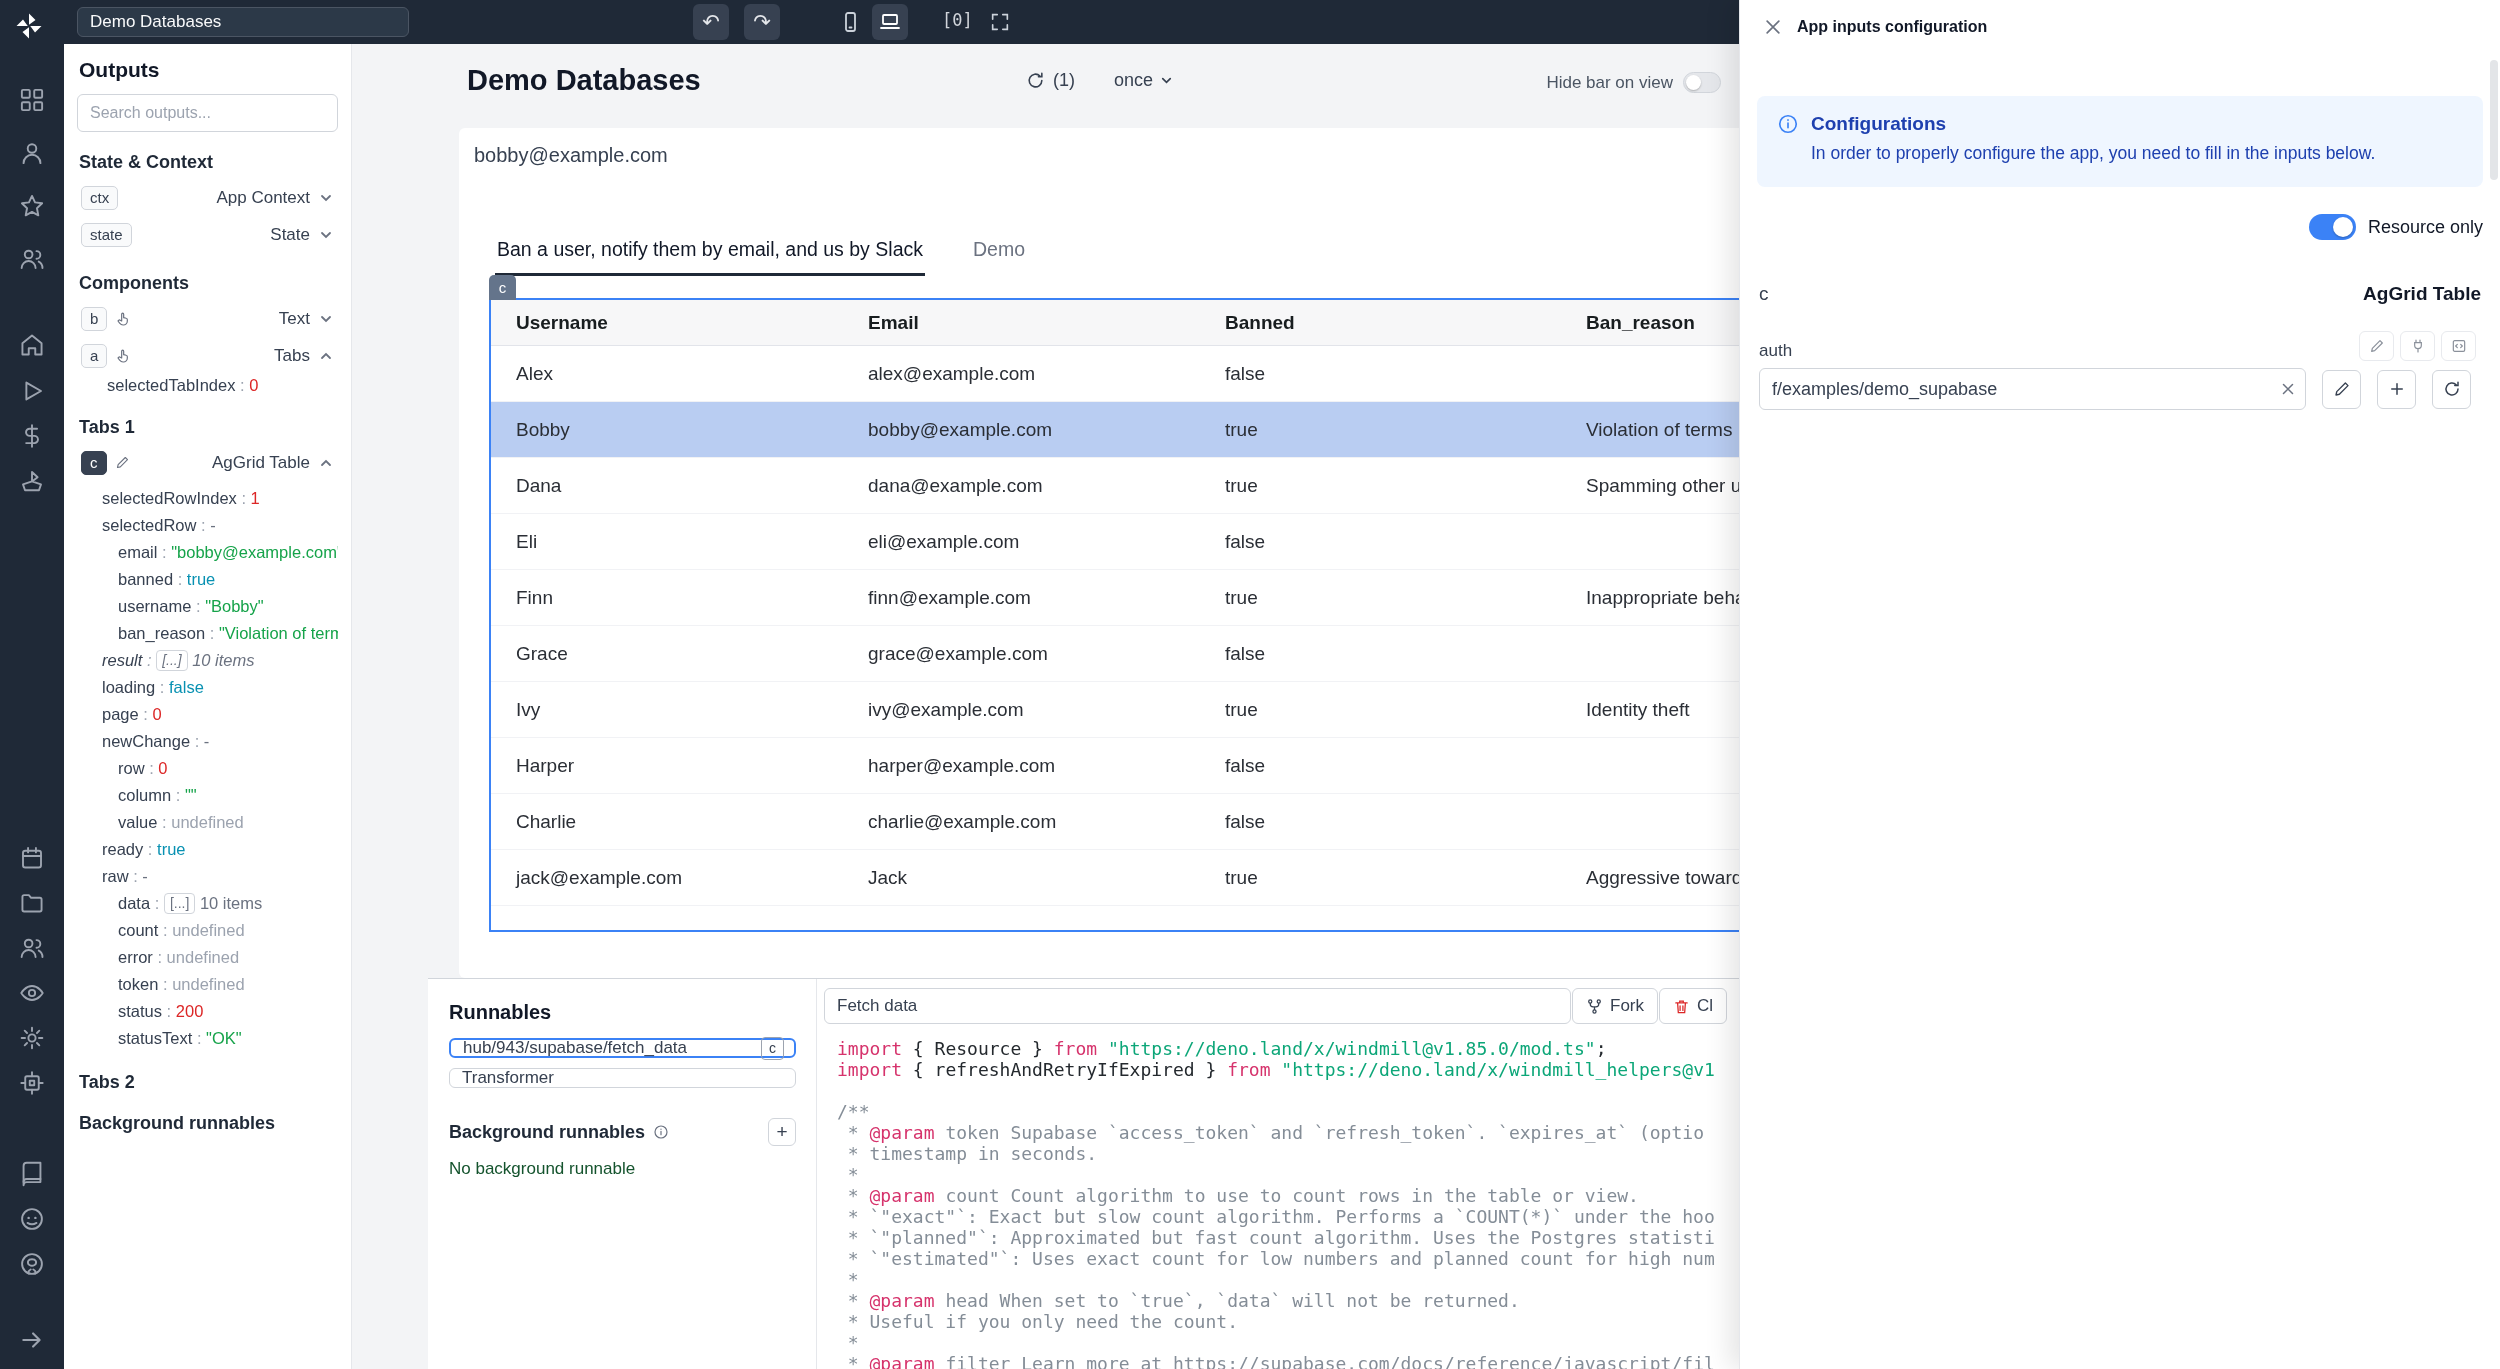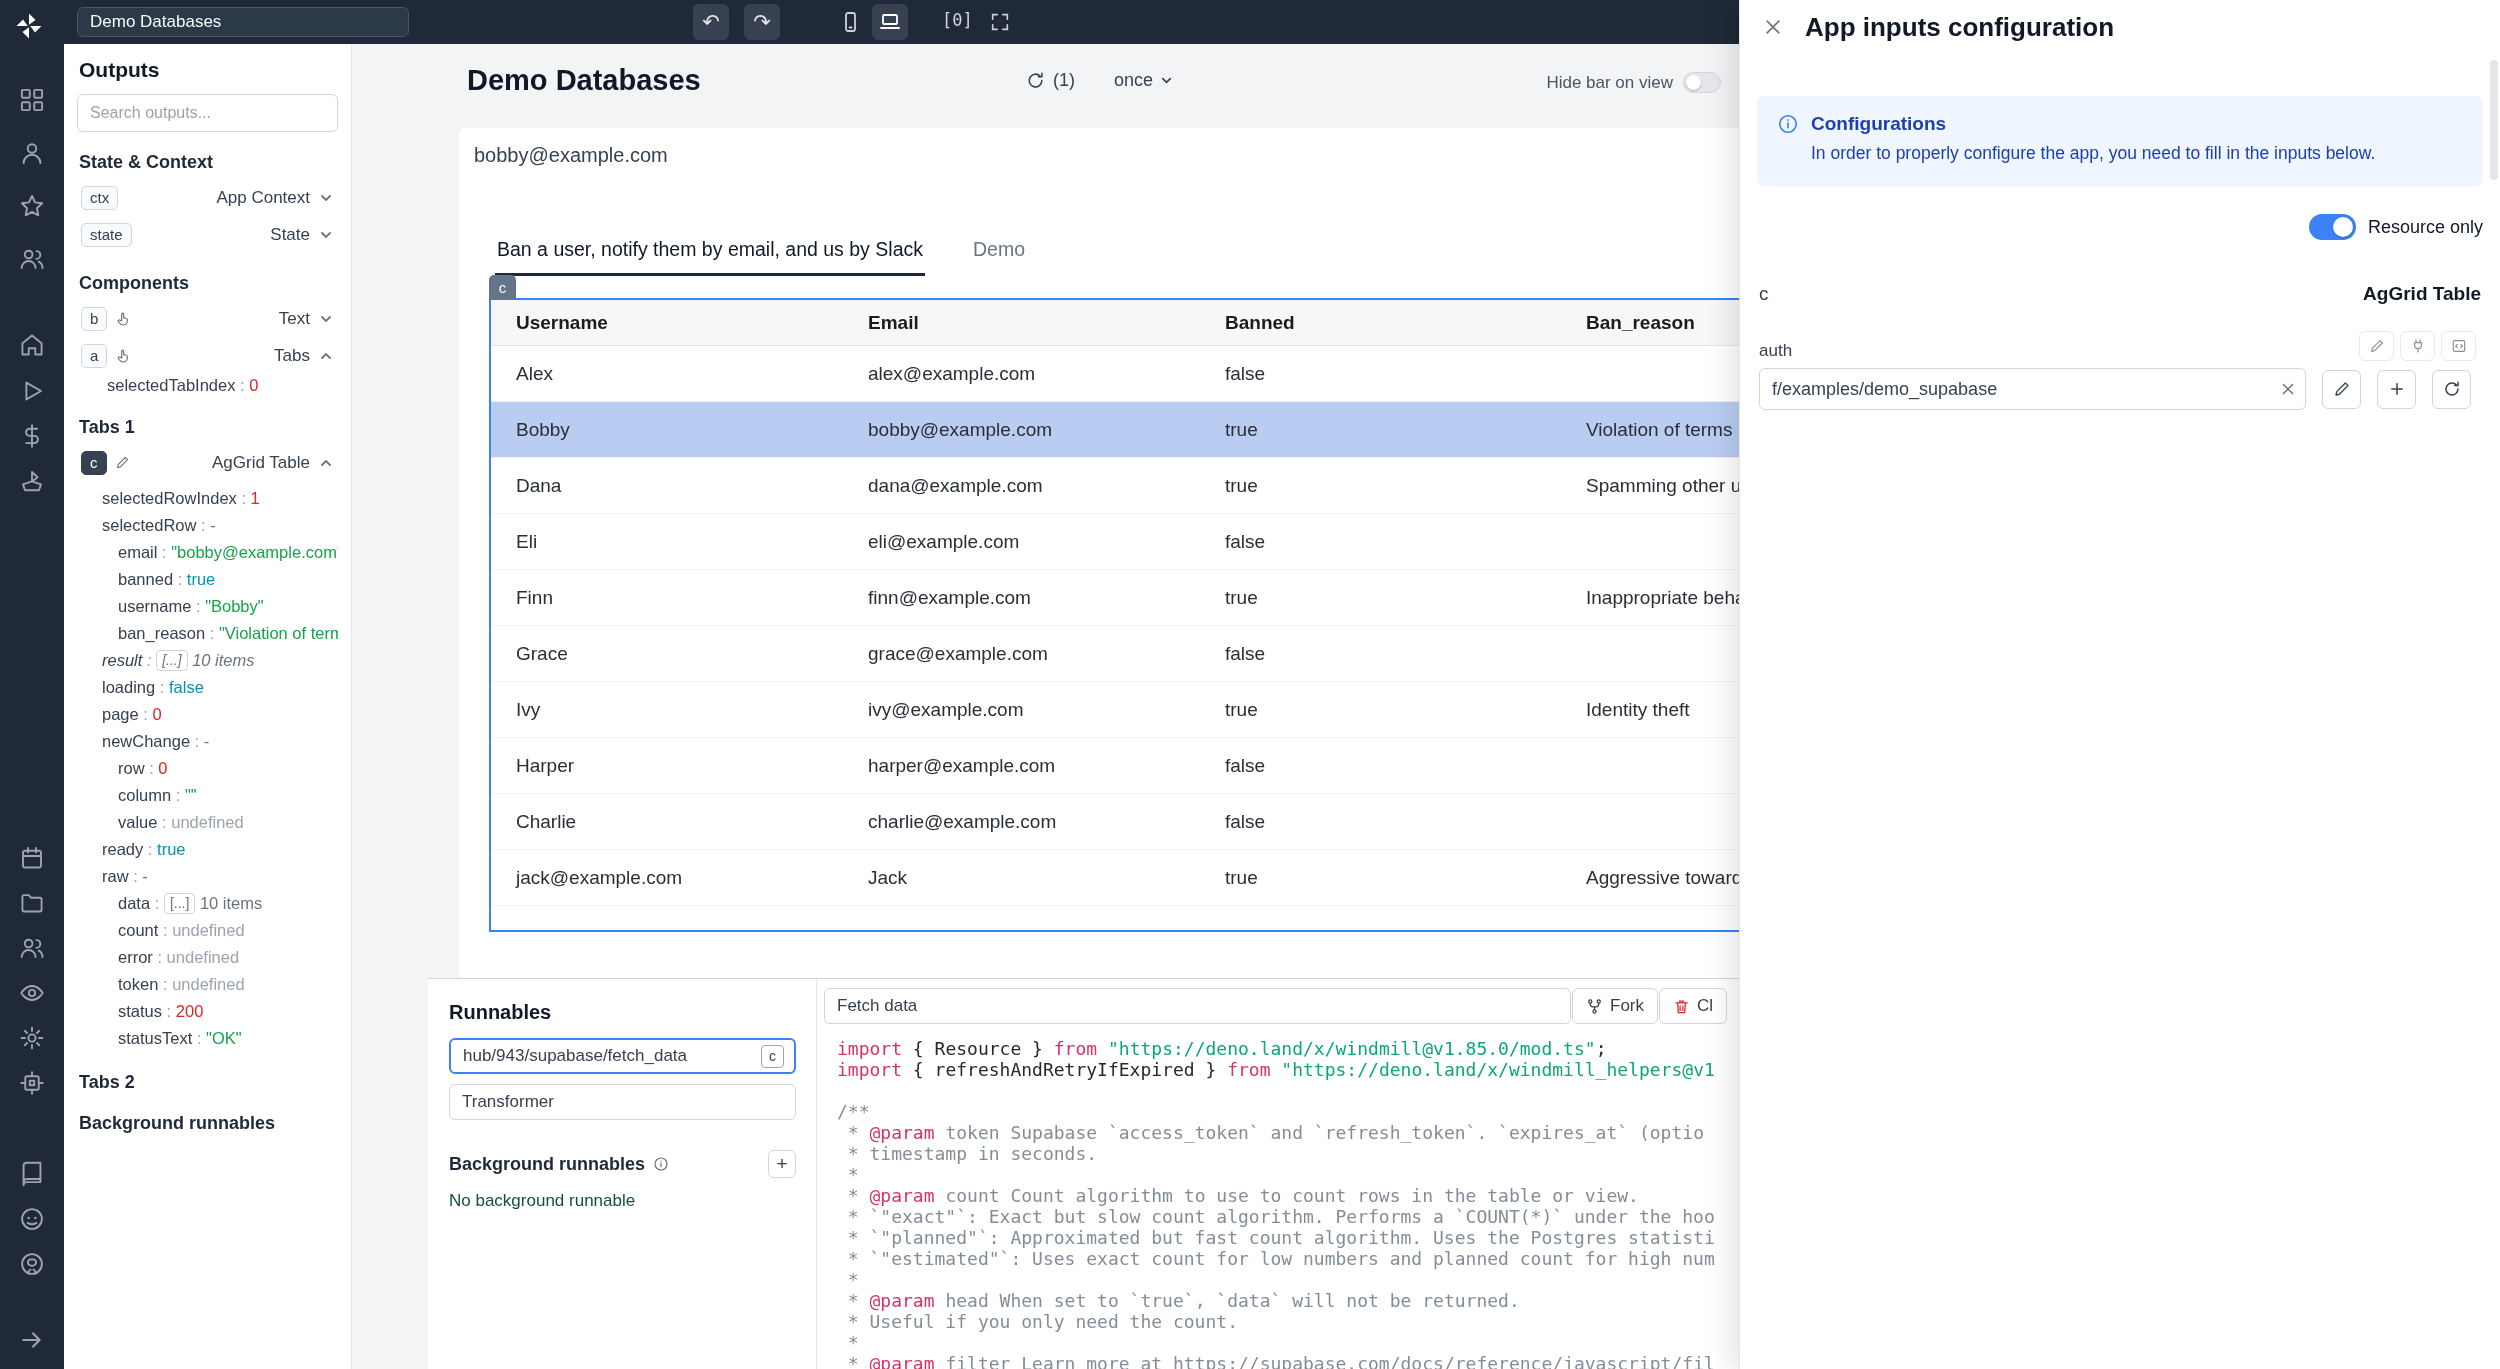--- a/index.html
+++ b/index.html
@@ -67,21 +67,21 @@
 .ag-head{display:grid;grid-template-columns:352px 357px 361px 340px;height:46px;background:#f7f7f8;border-bottom:1px solid #e2e4ea}
 .ag-head div{display:flex;align-items:center;padding-left:25px;font-size:19px;font-weight:600;color:#181d1f}
 .ag-row{display:grid;grid-template-columns:352px 357px 361px 340px;height:56px;border-bottom:1px solid #f1f2f5;cursor:pointer}
 .ag-row.sel{background:#b9cdf2}
 .ag-cell{display:flex;align-items:center;padding-left:25px;font-size:19px;color:#2a2e35;white-space:nowrap;overflow:hidden}
 
 
 .bottom{position:absolute;left:428px;top:978px;width:1311px;bottom:0;background:#fff;border-top:1px solid #d1d5db;display:flex;z-index:10}
 .runnables{width:389px;border-right:1px solid #e5e7eb;padding:22px 20px 16px 21px;flex:none}
 .rn-title{font-size:20px;font-weight:600;color:#111827;margin-bottom:14px}
-.rn-item{height:36px;border:1px solid #d1d5db;border-radius:6px;background:#fff;display:flex;align-items:center;padding:0 10px 0 12px;font-size:17px;color:#374151;margin-bottom:10px;cursor:pointer}
+.rn-item{height:20px;border:1px solid #d1d5db;border-radius:6px;background:#fff;display:flex;align-items:center;padding:0 10px 0 12px;font-size:17px;color:#374151;margin-bottom:10px;cursor:pointer}
 .rn-item.sel{border:2px solid #3b82f6}
 .rn-badge{margin-left:auto;width:23px;height:23px;border:1px solid #9ca3af;border-radius:4px;font-size:14px;color:#374151;display:flex;align-items:center;justify-content:center}
 .rn-bgrow{display:flex;align-items:center;gap:8px;margin-top:30px}
 .rn-bgtitle{font-size:18px;font-weight:600;color:#1f2937}
 .rn-info{color:#6b7280;display:flex}
 .rn-plus{margin-left:auto;width:28px;height:28px;border:1px solid #d1d5db;border-radius:6px;background:#fff;color:#374151;font-size:19px;display:flex;align-items:center;justify-content:center;cursor:pointer}
 .rn-empty{margin-top:13px;font-size:17px;color:#14532d}
 .editor{flex:1;display:flex;flex-direction:column;overflow:hidden}
 .ed-header{display:flex;align-items:center;gap:1px;padding:9px 0 6px 7px;flex:none}
 .ed-name{width:747px;height:36px;border:1px solid #d1d5db;border-radius:6px;padding:0 12px;font-size:17px;color:#374151;outline:none}
@@ -93,21 +93,21 @@
 .tok-kw{color:#d6336c}
 .tok-pl{color:#24292e}
 .tok-str{color:#0ca678}
 .tok-cm{color:#848d97}
 .tok-at{color:#d6336c}
 
 
 .panel{position:absolute;left:1739px;top:0;width:761px;height:100%;background:#fff;border-left:1px solid #e5e7eb;box-shadow:-10px 0 24px rgba(0,0,0,.10);z-index:40}
 .pn-header{height:54px;display:flex;align-items:center;padding:0 17px}
 .pn-close{width:32px;height:32px;border:none;background:none;color:#6b7280;display:flex;align-items:center;justify-content:center;cursor:pointer}
-.pn-title{margin-left:16px;font-size:26px;font-weight:600;color:#111827}
+.pn-title{margin-left:8px;font-size:16px;font-weight:600;color:#111827}
 .infobox{margin:42px 17px 0 17px;height:91px;background:#eff6ff;border-radius:8px;padding:17px 20px}
 .ib-toprow{display:flex;align-items:flex-start;gap:12px}
 .ib-icon{color:#3b82f6;display:flex}
 .ib-title{font-size:19px;font-weight:600;color:#1e40af}
 .ib-body{margin:8px 0 0 34px;font-size:17.5px;color:#1e40af}
 .res-row{margin:27px 17px 0 17px;display:flex;align-items:center;justify-content:flex-end;gap:12px}
 .toggle-on{width:47px;height:26px;border-radius:13px;background:#3b82f6;position:relative;cursor:pointer}
 .toggle-on .knob{position:absolute;right:3px;top:3px;width:20px;height:20px;border-radius:50%;background:#fff;box-shadow:0 1px 2px rgba(0,0,0,.25)}
 .res-label{font-size:18px;color:#111827}
 .crow{margin:43px 19px 0 19px;display:flex;align-items:center;justify-content:space-between}

